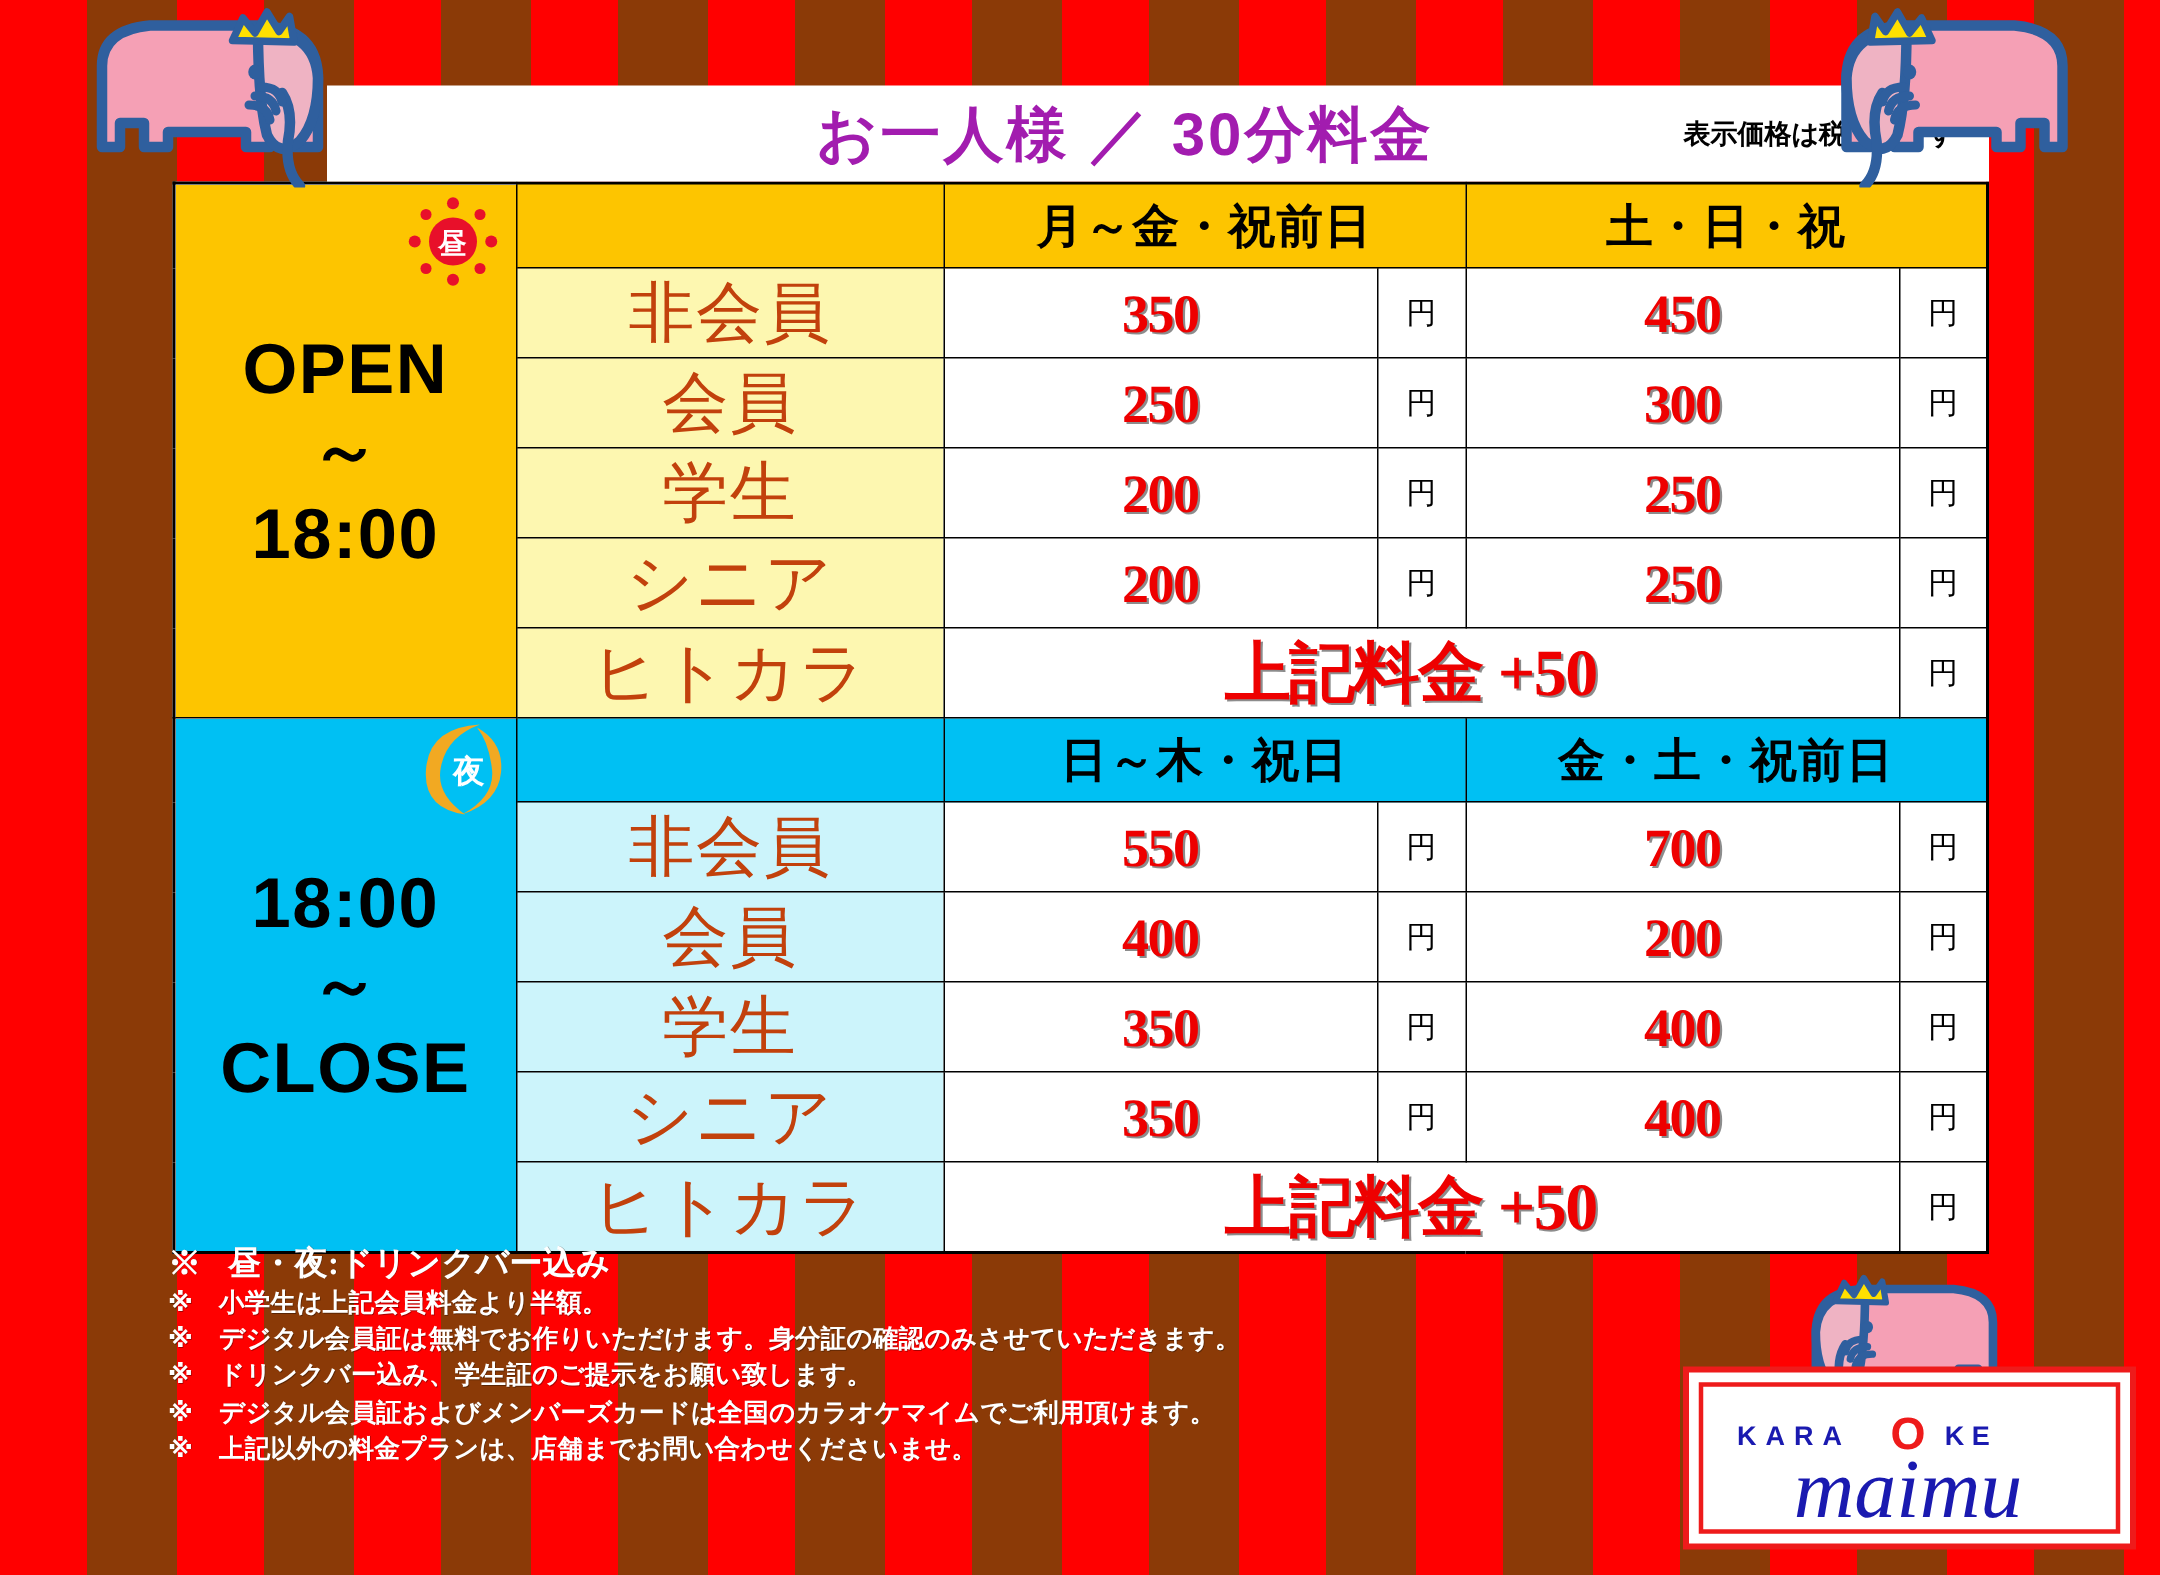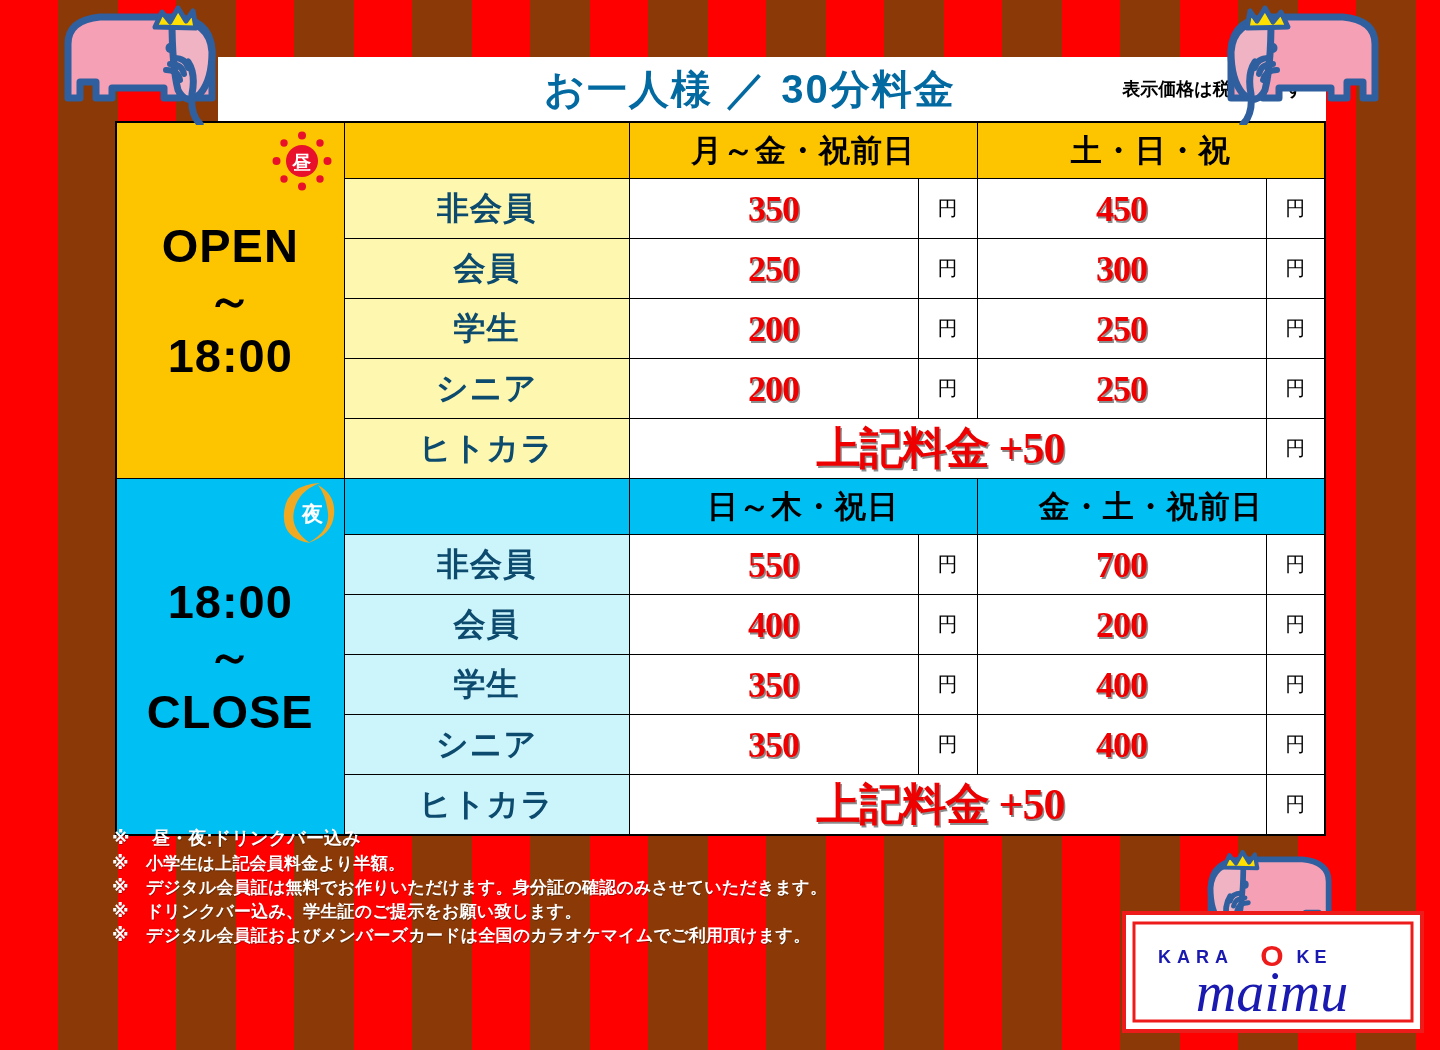--- a/index.html
+++ b/index.html
@@ -20,21 +20,21 @@
   .corner-ele.right{right:55px;transform:scaleX(-1);}
 
   
   .title-bar{
     position:absolute;left:218px;top:57px;width:1108px;height:64px;
     background:#ffffff;z-index:4;
     display:flex;align-items:center;
   }
   .title-main{
     position:absolute;left:48%;transform:translateX(-50%);
-    font-size:40px;font-weight:bold;color:#0369a1;
+    font-size:40px;font-weight:bold;color:#a21caf;
     letter-spacing:2px;white-space:nowrap;
   }
   .title-sub{
     position:absolute;right:22px;
     font-size:18px;font-weight:bold;color:#000;white-space:nowrap;
   }
 
   
   .price-table{
     position:absolute;left:115px;top:121px;width:1210px;
@@ -77,21 +77,21 @@
     font-size:31px;font-weight:bold;color:#000;height:55px;
     letter-spacing:1px;
   }
   .hdr.day{background:#fdc500;margin-left:22px;}
   .hdr.night{background:#00c0f3;}
   .hdr-blank.day{background:#fdc500;}
   .hdr-blank.night{background:#00c0f3;}
 
   
   .cat{
-    font-size:32px;font-weight:bold;color:#0c4a6e;
+    font-size:44px;font-weight:normal;color:#c2410c;
     height:59px;letter-spacing:1px;
   }
   .cat.day{background:#fdf7b0;}
   .cat.night{background:#ccf4fb;}
 
   
   .price{
     background:#fff;text-align:right;
     padding-right:12px;
     font-size:36px;font-weight:bold;color:#ee0000;
@@ -115,21 +115,21 @@
   .notes{
     position:absolute;left:112px;top:826px;width:1000px;z-index:4;
     color:#ffffff;
   }
   .note{
     font-size:17px;font-weight:bold;line-height:1.42;
     white-space:nowrap;letter-spacing:0.2px;
     text-shadow:0.5px 0.5px 0 rgba(0,0,0,.35);
   }
   .note .mk{display:inline-block;width:34px;}
-  .note.first{font-size:18px;}
+  .note.first{font-size:22px;font-family:Liberation Serif, serif;}
   .note.first .mk{width:40px;}
 
   
   .logo{
     position:absolute;left:1122px;top:845px;width:302px;height:190px;z-index:4;
   }
 </style>
 </head>
 <body>
 
@@ -312,20 +312,23 @@
   </div>
   <div class="note">
     <span class="mk">※</span><span>デジタル会員証は無料でお作りいただけます。身分証の確認のみさせていただきます。</span>
   </div>
   <div class="note">
     <span class="mk">※</span><span>ドリンクバー込み、学生証のご提示をお願い致します。</span>
   </div>
   <div class="note">
     <span class="mk">※</span><span>デジタル会員証およびメンバーズカードは全国のカラオケマイムでご利用頂けます。</span>
   </div>
+  <div class="note">
+    <span class="mk">※</span><span>上記以外の料金プランは、店舗までお問い合わせくださいませ。</span>
+  </div>
 </div>
 
 <div class="logo">
   <svg viewBox="0 0 302 190" width="302" height="190" aria-hidden="true">
 
     <g transform="translate(82,2) scale(0.82)">
       <path d="M8 42 Q8 18 40 15 L112 15 Q150 16 152 48 L152 96 L136 96 L136 78 L120 78 L120 96 L104 96 L104 86 L52 86 L52 96 L36 96 L36 80 L20 80 L20 96 L8 96 Z" fill="#f5a0b5" stroke="#2f5f9e" stroke-width="7" stroke-linejoin="round" transform="scale(-1,1) translate(-160,0)"></path>
       <path d="M112 18 Q150 18 152 50 Q152 78 140 92 Q126 104 118 88 Q112 64 112 18 Z" fill="#efb3c3" stroke="#2f5f9e" stroke-width="7" stroke-linejoin="round" transform="scale(-1,1) translate(-160,0)"></path>
       <path d="M128 60 Q136 72 132 92 Q130 112 140 122" fill="none" stroke="#2f5f9e" stroke-width="7" stroke-linecap="round" transform="scale(-1,1) translate(-160,0)"></path>
       <path d="M114 56 Q126 56 128 66" fill="none" stroke="#2f5f9e" stroke-width="6" stroke-linecap="round" transform="scale(-1,1) translate(-160,0)"></path>

